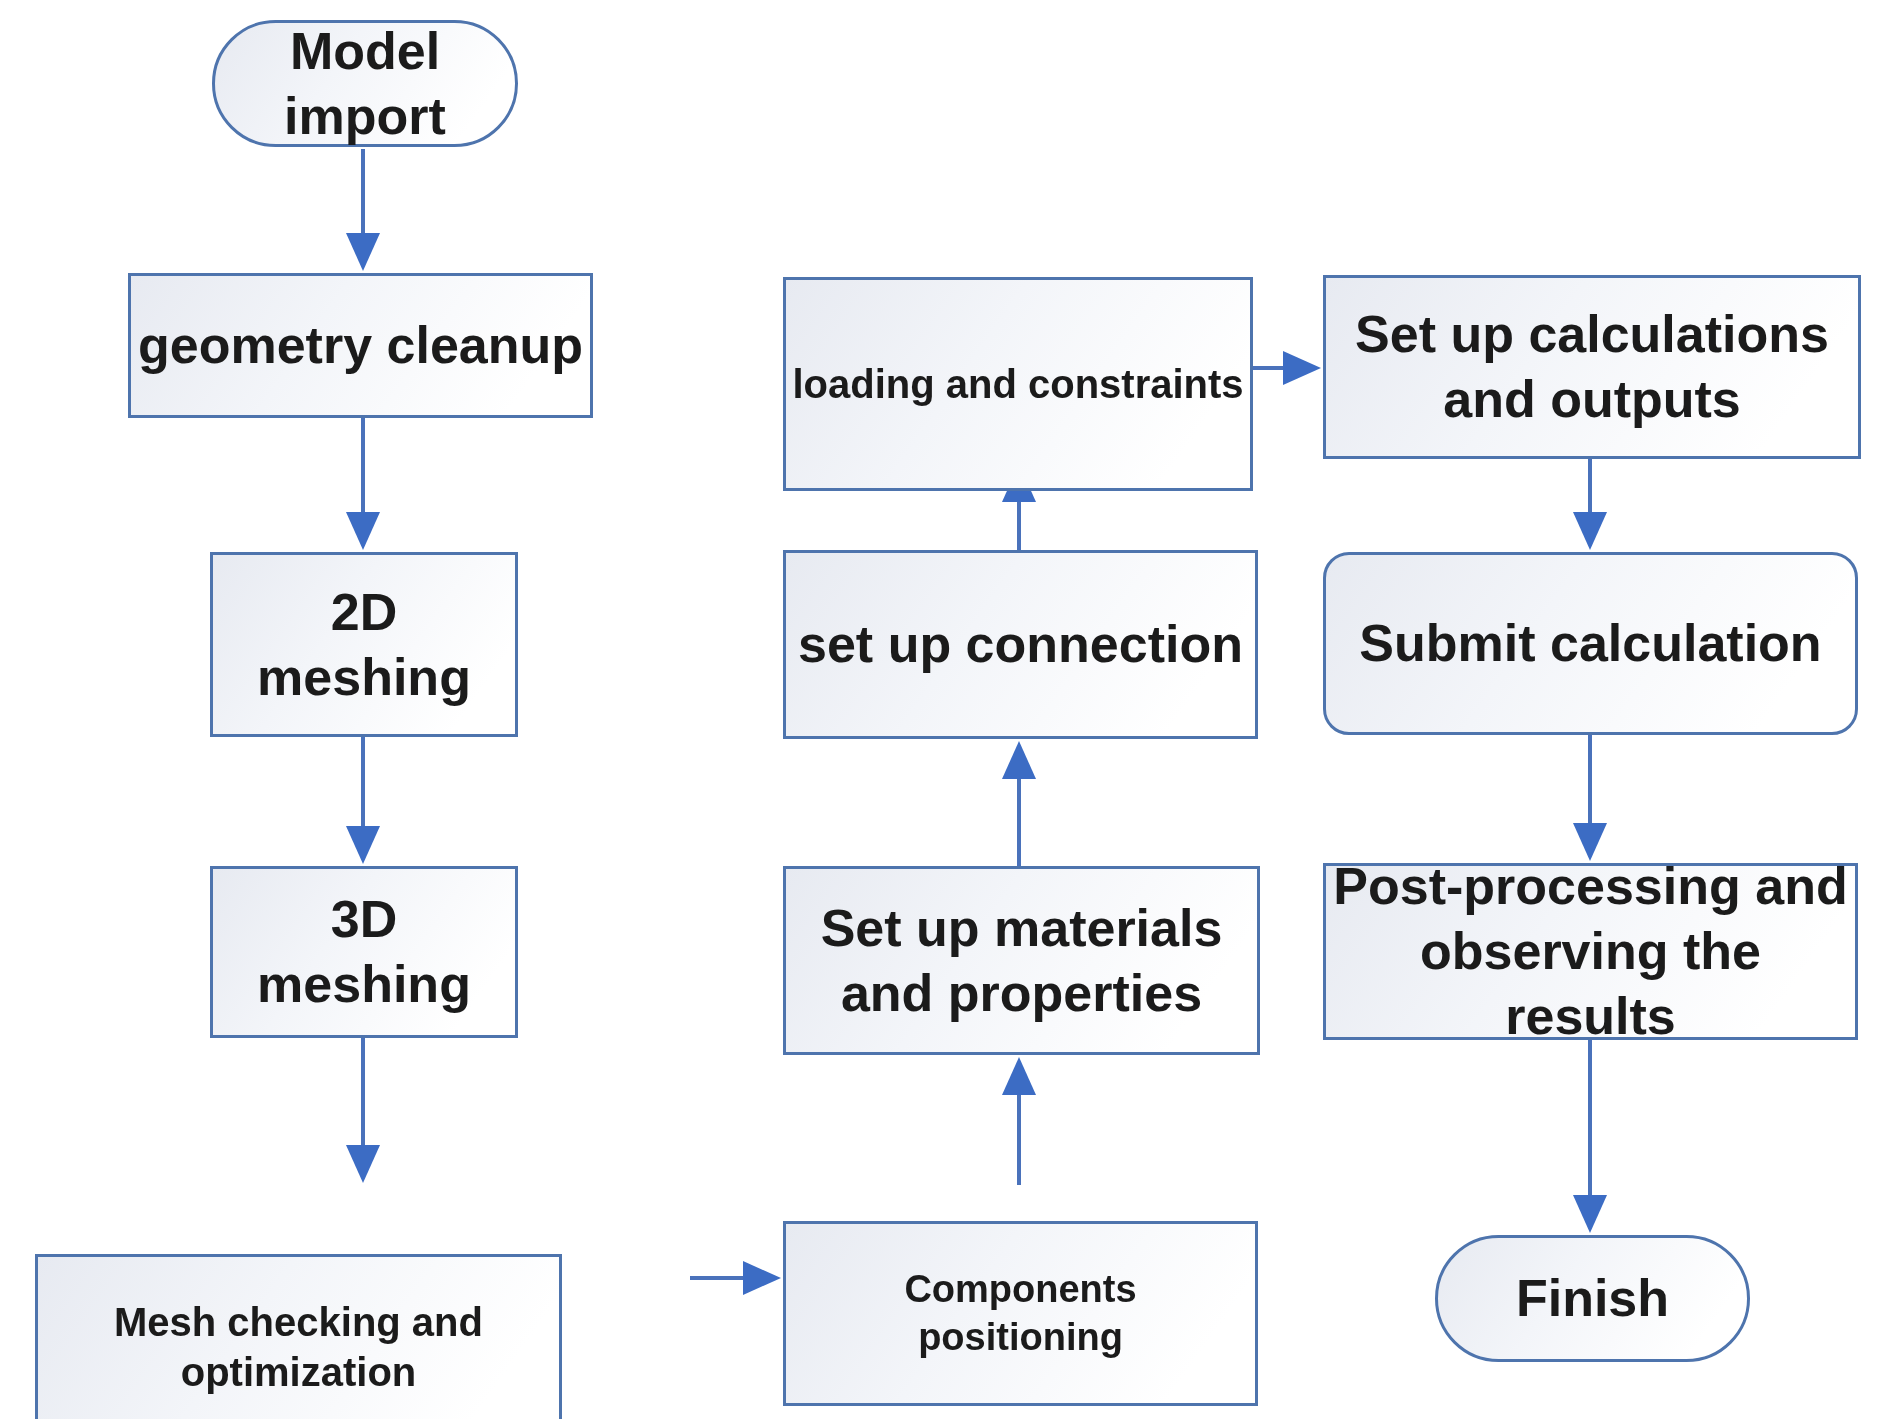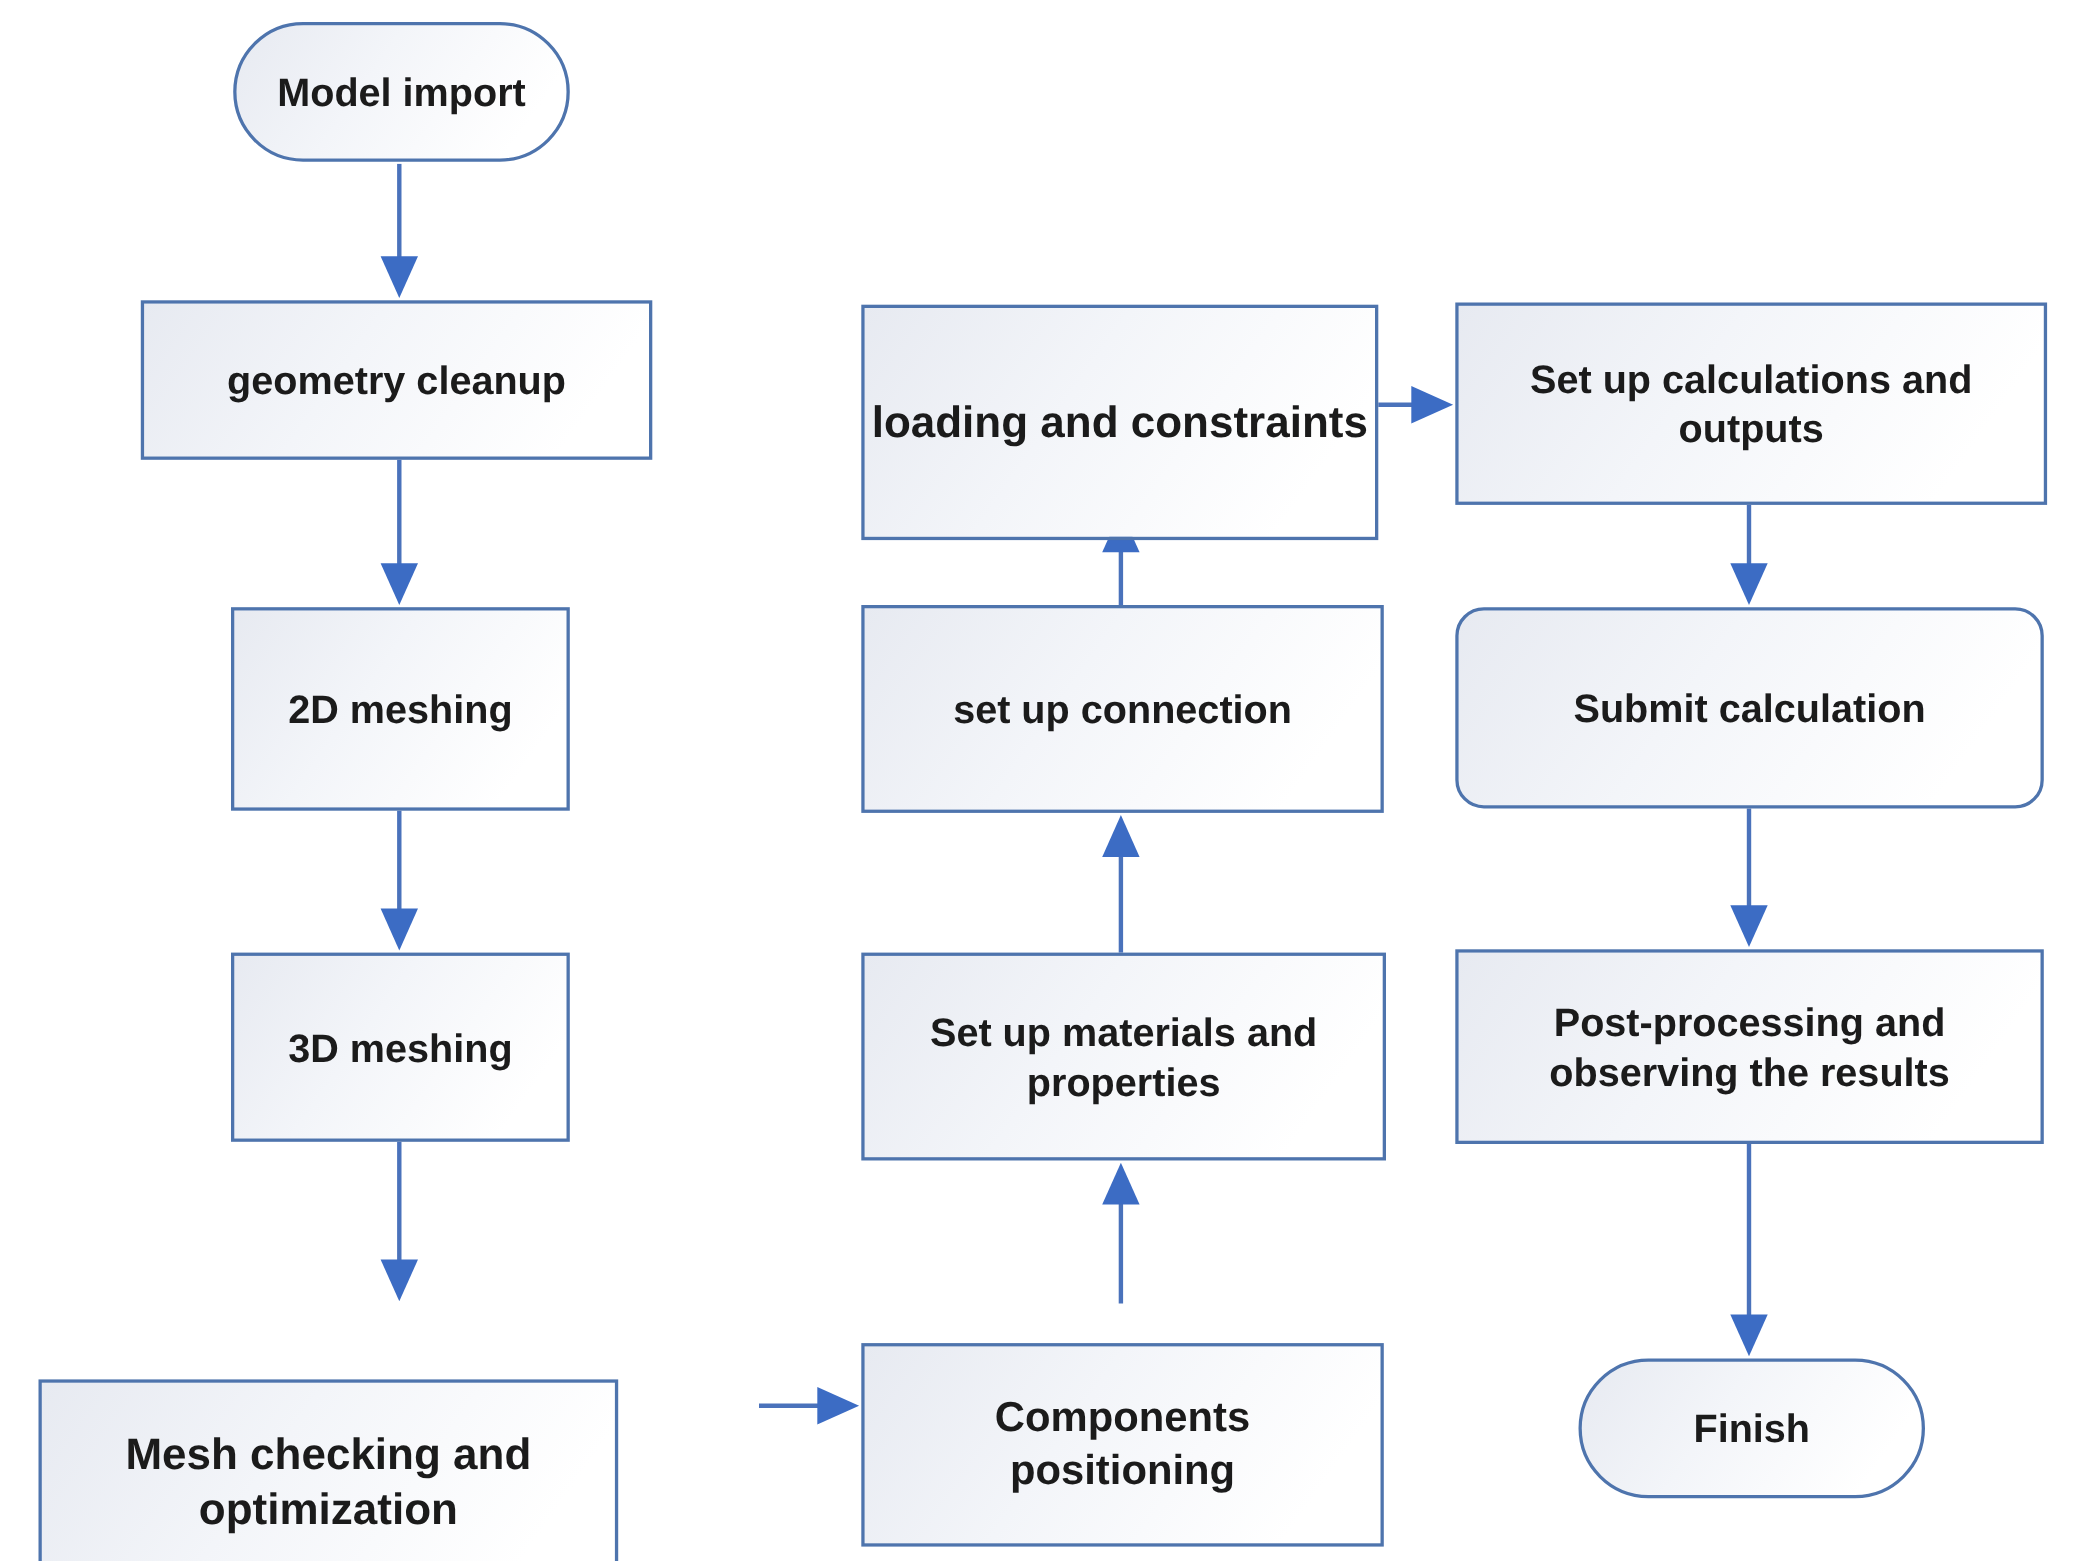--- a/index.html
+++ b/index.html
@@ -19,21 +19,21 @@
     position: absolute;
     box-sizing: border-box;
     border: 3px solid #4e74ad;
     background: linear-gradient(125deg, #e7eaf1 0%, #f3f5f9 40%, #ffffff 85%);
     display: flex;
     align-items: center;
     justify-content: center;
     text-align: center;
     color: #1b1b1b;
     font-weight: bold;
-    font-size: 36px;
+    font-size: 52px;
     line-height: 1.25;
     padding: 4px 6px;
   }
   .node.stadium {
     border-radius: 64px;
   }
   .node .label {
     white-space: pre-wrap;
     display: inline-block;
   }

